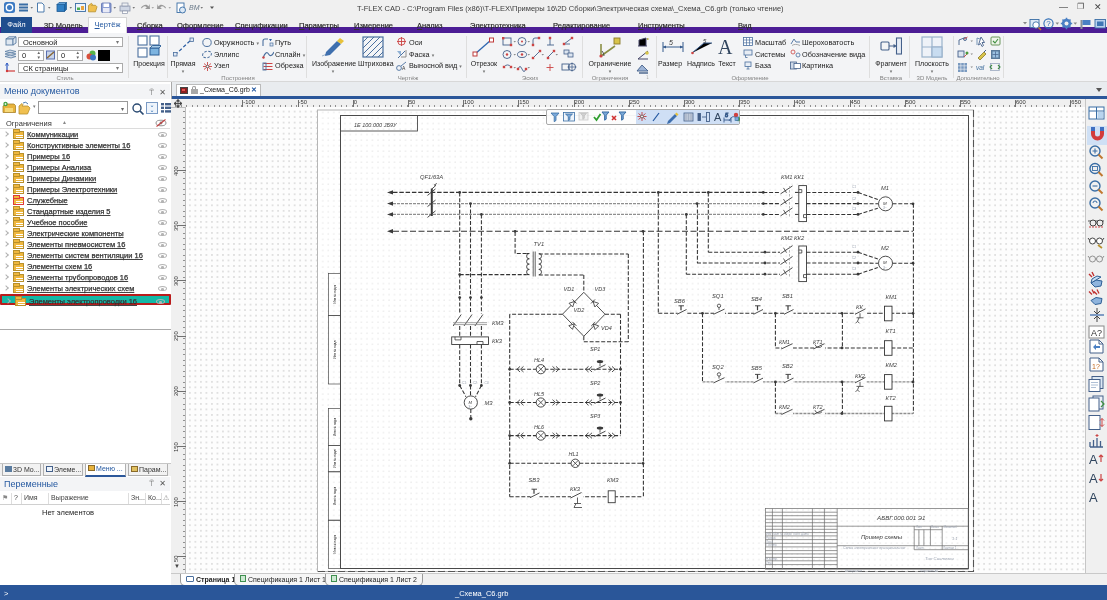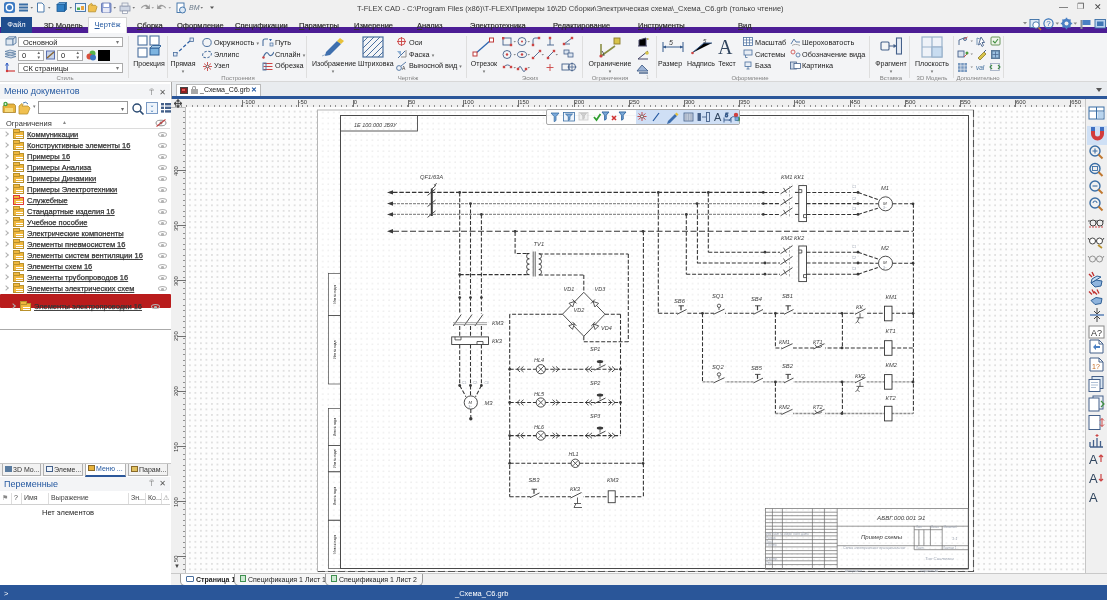--- a/index.html
+++ b/index.html
@@ -590,21 +590,21 @@
       </div>
 <div class="treerow" style="top:113.4px;">
         <span class="texp"></span>
         <span class="fold foldr"></span>
         <span class="ttext">Служебные</span>
         <span class="eye"></span>
       </div>
 <div class="treerow" style="top:124.4px;">
         <span class="texp"></span>
         <span class="fold"></span>
-        <span class="ttext">Стандартные изделия 16</span>
+        <span class="ttext">Стандартные изделия 5</span>
         <span class="eye"></span>
       </div>
 <div class="treerow" style="top:135.4px;">
         <span class="texp"></span>
         <span class="fold"></span>
         <span class="ttext">Учебное пособие</span>
         <span class="eye"></span>
       </div>
 <div class="treerow" style="top:146.4px;">
         <span class="texp"></span>
@@ -635,21 +635,21 @@
         <span class="fold"></span>
         <span class="ttext">Элементы трубопроводов 16</span>
         <span class="eye"></span>
       </div>
 <div class="treerow" style="top:201.4px;">
         <span class="texp"></span>
         <span class="fold"></span>
         <span class="ttext">Элементы электрических схем</span>
         <span class="eye"></span>
       </div>
-<div class="treerow" style="top:212.4px; background:#14b8a6;border:7px solid #b91c1c;border-radius:1px;">
+<div class="treerow" style="top:212.4px; background:#14b8a6;border:2px solid #b91c1c;border-radius:1px;">
         <span class="texp"></span>
         <span class="fold"></span>
         <span class="ttext">Элементы электропроводки 16</span>
         <span class="eye"></span>
       </div>
     <div class="abs" style="left:0;top:246.7px;width:171px;height:1px;background:#aaa;"></div>
 
     <div class="abs" style="left:0;top:380.5px;width:171px;height:13px;background:#f0f0f0;border-top:1px solid #c6c6c6;">
       <div style="position:absolute;left:2px;top:0;width:39px;height:12px;background:#f2f2f2;border:1px solid #b0b0b0;border-top:none;font-size:7px;color:#333;line-height:11px;"><span style="display:inline-block;width:7px;height:6px;background:#5a7ca0;margin:0 1px 0 2px;"></span>3D Мо...</div>
       <div style="position:absolute;left:43px;top:0;width:40px;height:12px;background:#f2f2f2;border:1px solid #b0b0b0;border-top:none;font-size:7px;color:#333;line-height:11px;"><span style="display:inline-block;width:7px;height:6px;background:#eef4fb;border:1px solid #44608a;margin:0 1px 0 2px;"></span>Элеме...</div>

